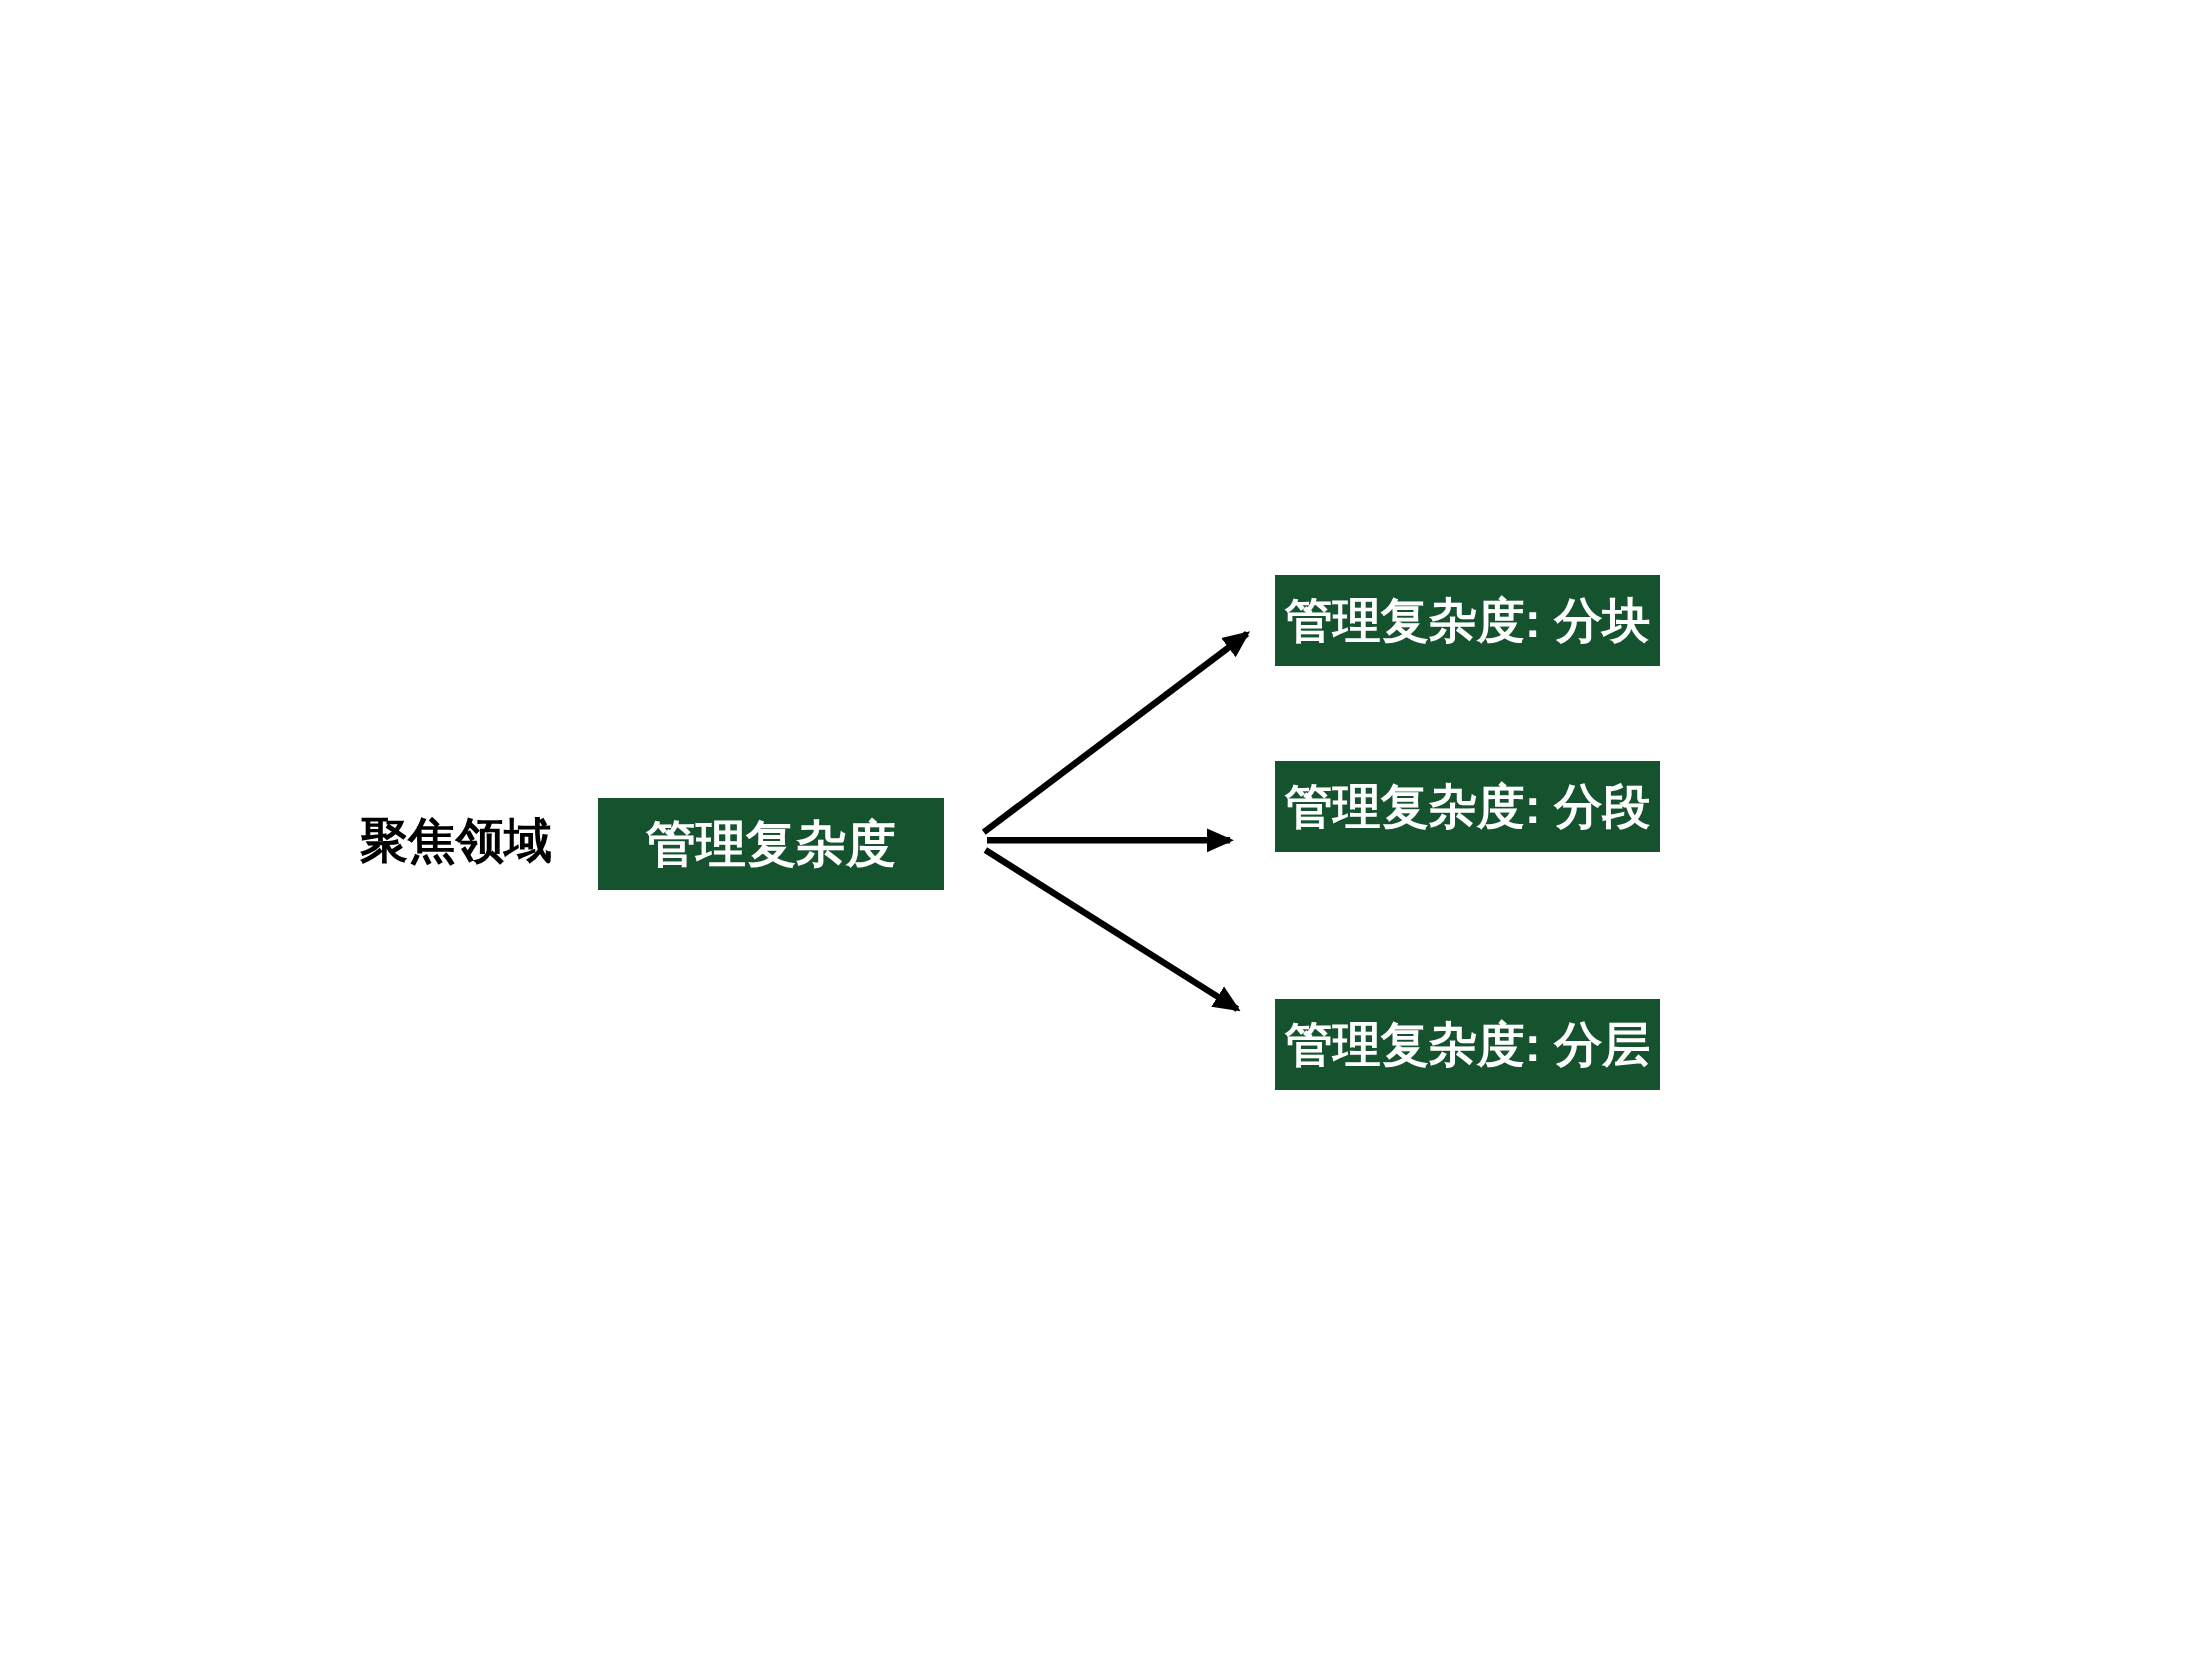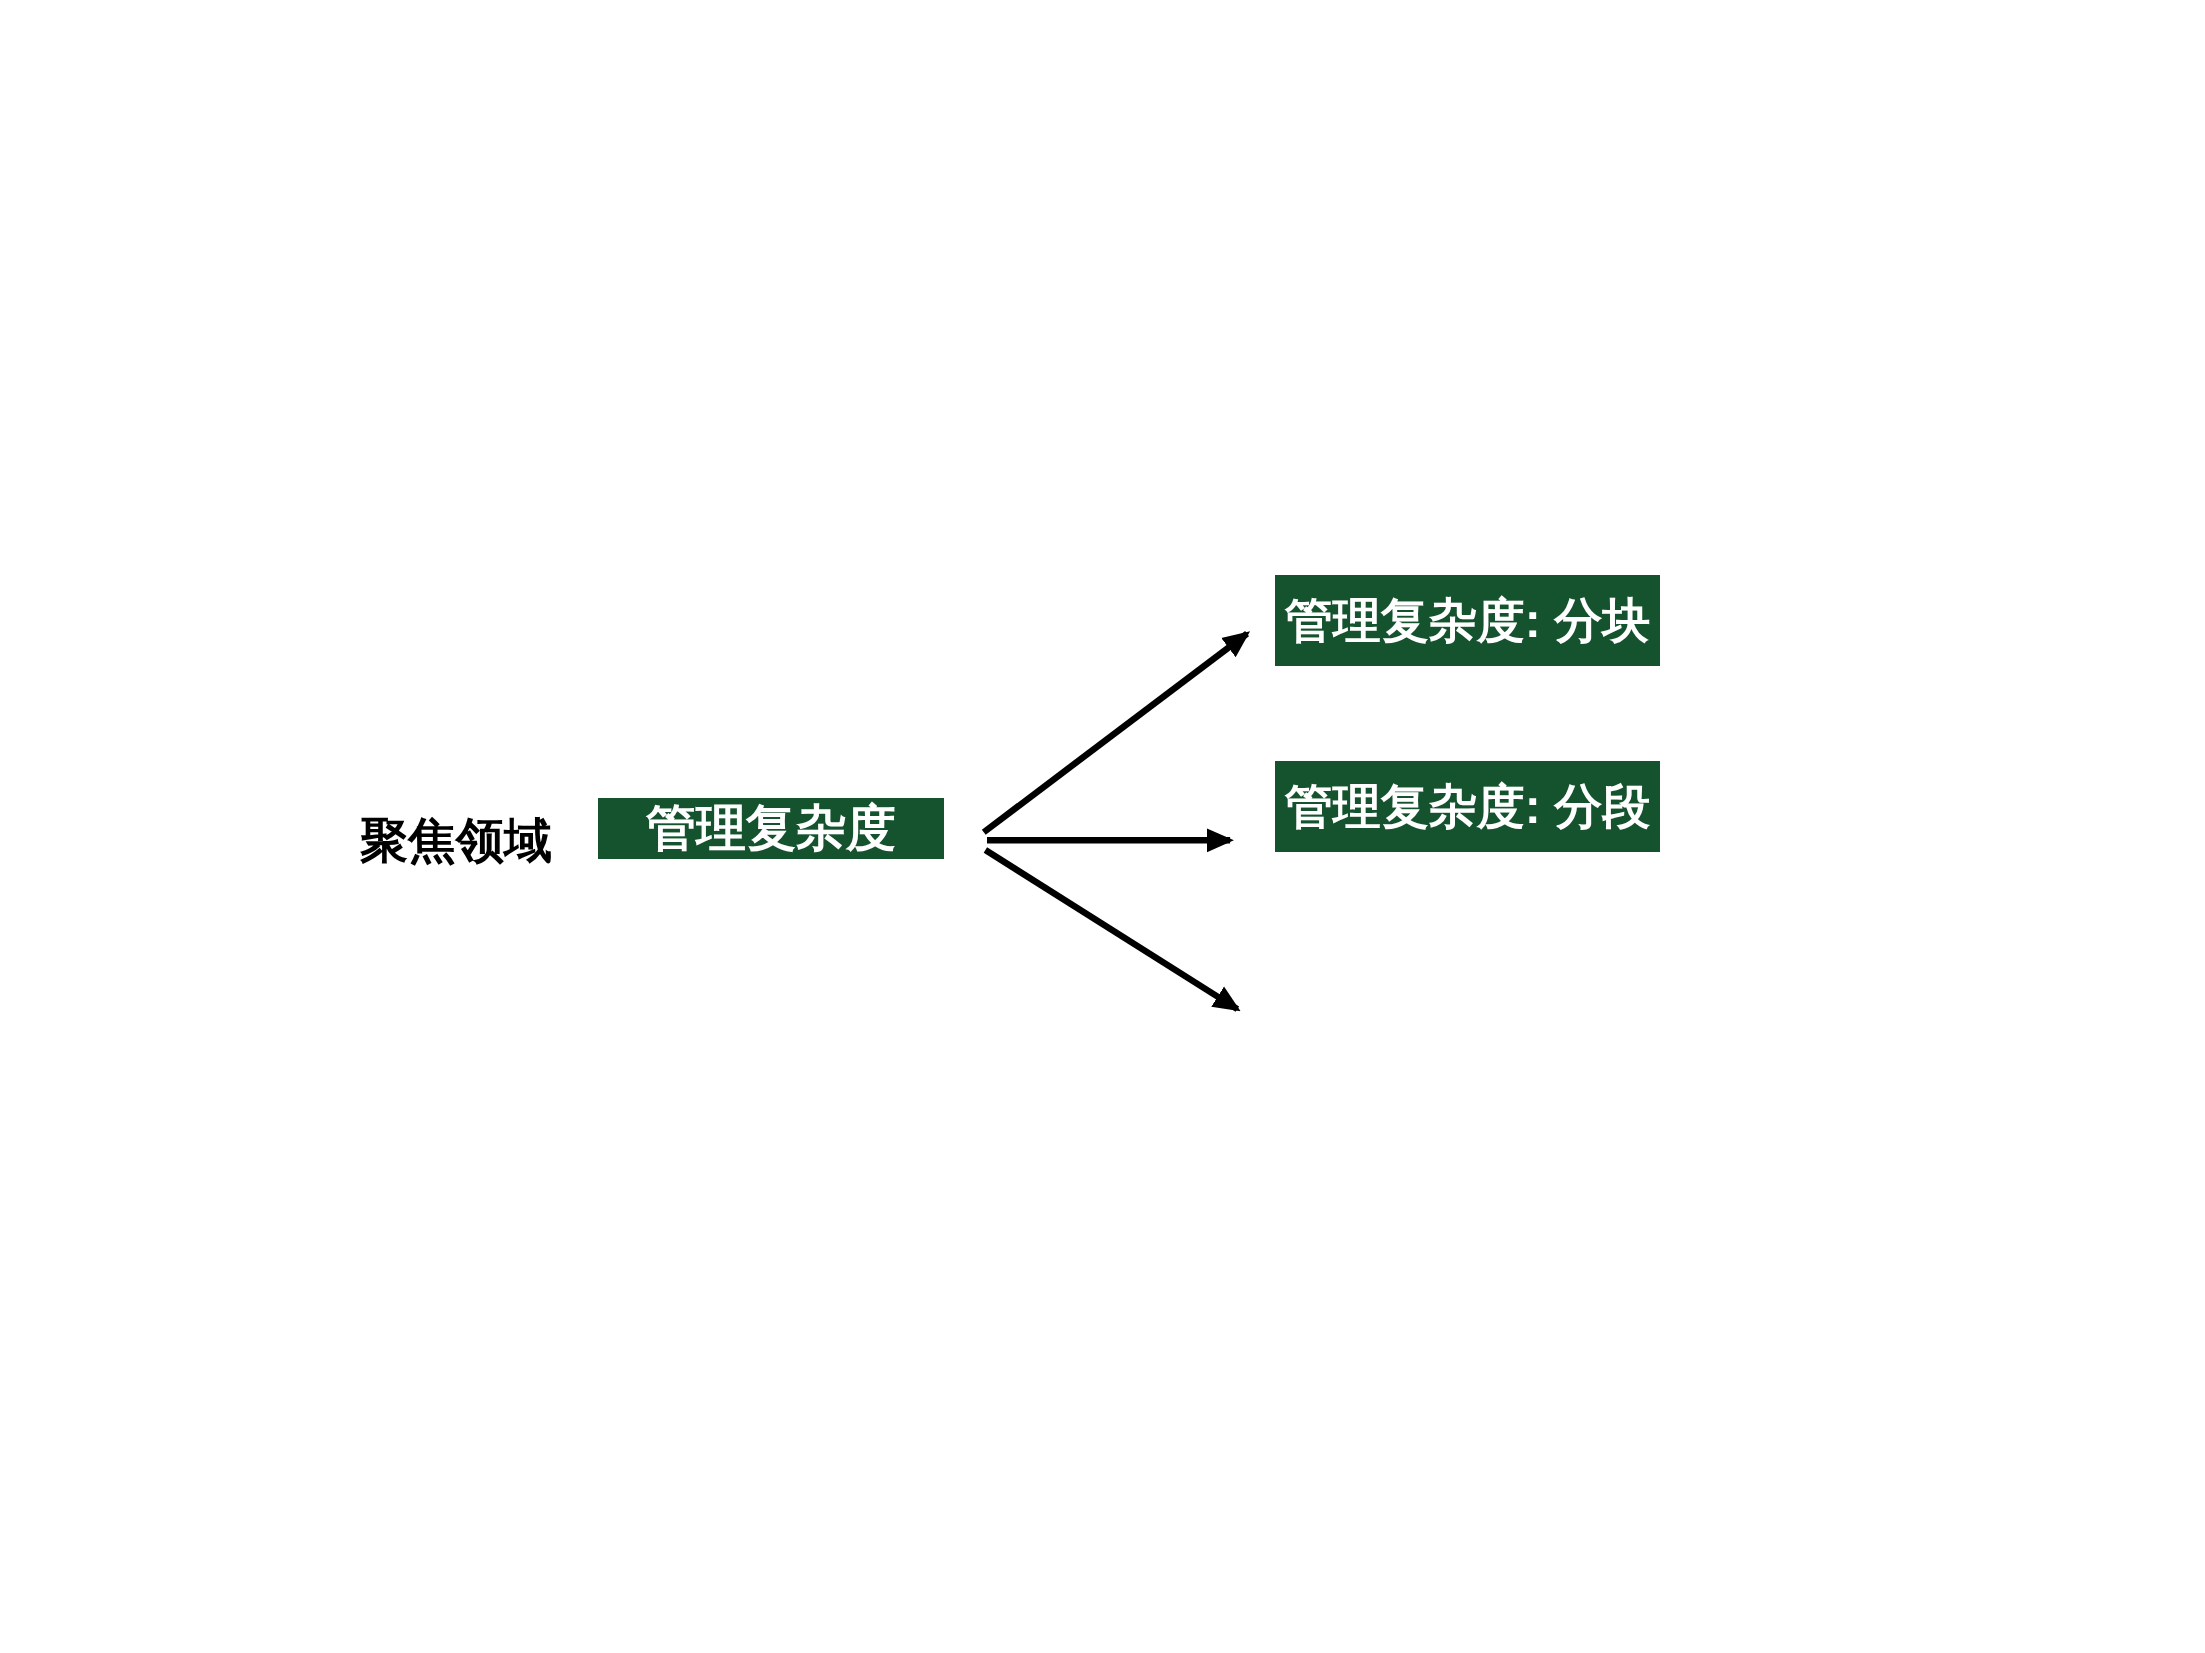--- a/index.html
+++ b/index.html
@@ -46,21 +46,21 @@
     font-weight: bold;
     display: flex;
     align-items: center;
     justify-content: center;
     white-space: nowrap;
   }
   .node.root {
     left: 598px;
     top: 798px;
     width: 346px;
-    height: 61px;
+    height: 92px;
     font-size: 50px;
   }
   .node.child {
     left: 1275px;
     width: 385px;
     height: 91px;
     font-size: 48px;
   }
   .node.child-0 { top: 575px; }
   .node.child-1 { top: 761px; }
@@ -89,15 +89,18 @@
   </svg>
 
   <div class="node child child-0">
     <span>管理复杂度: 分块</span>
   </div>
 
   <div class="node child child-1">
     <span>管理复杂度: 分段</span>
   </div>
 
+  <div class="node child child-2">
+    <span>管理复杂度: 分层</span>
+  </div>
 
 </div>
 
 
 </body></html>

